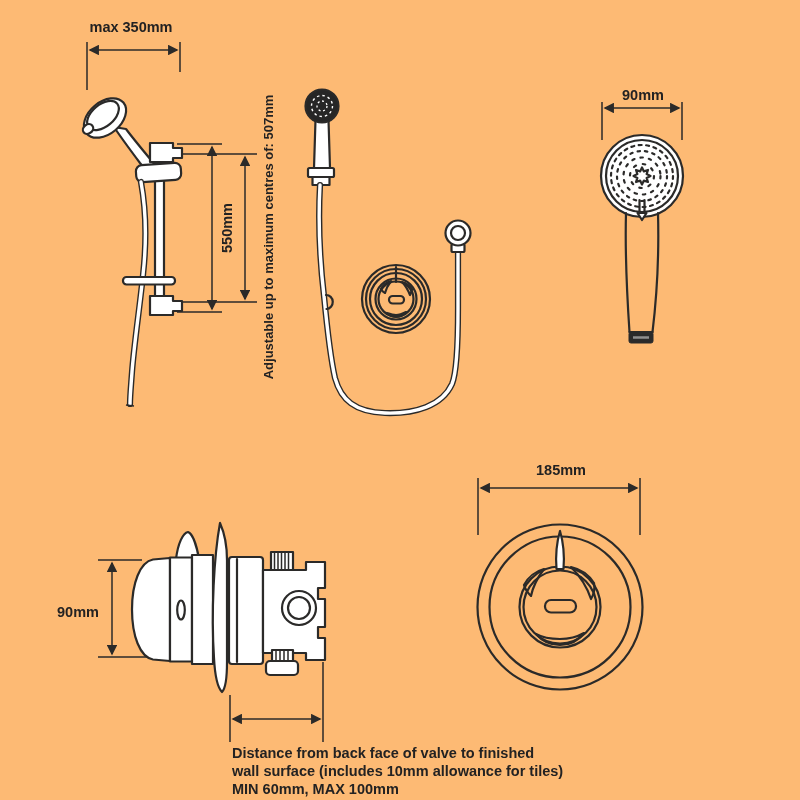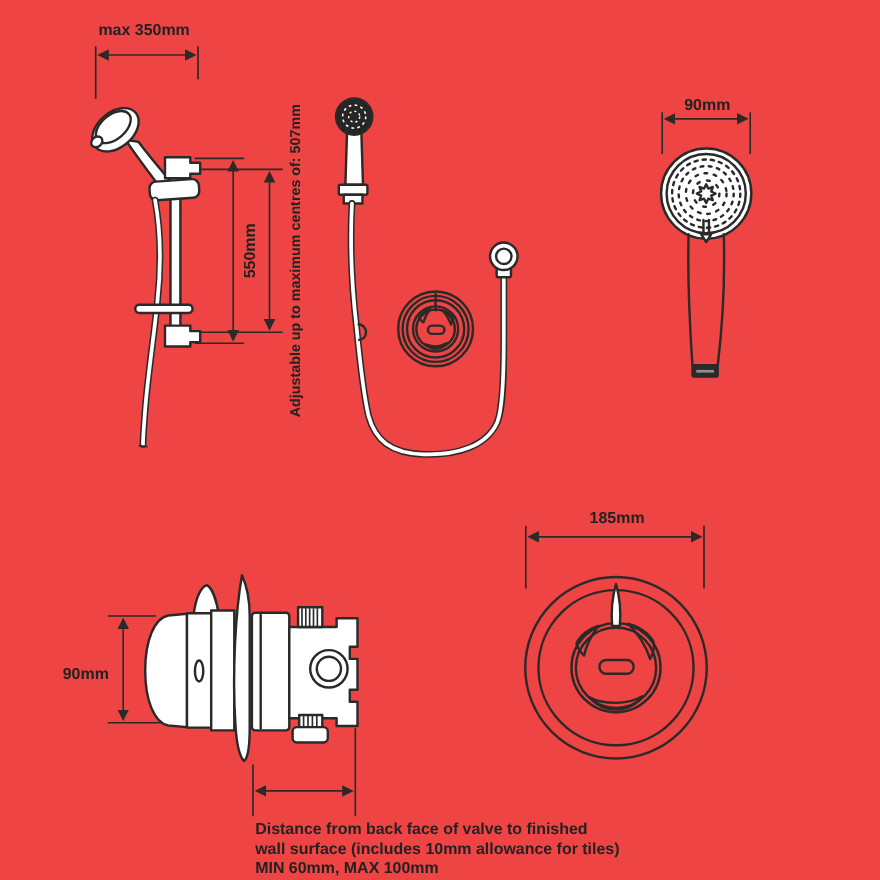--- a/index.html
+++ b/index.html
@@ -1,16 +1,16 @@
 <!DOCTYPE html>
 <html><head>
 <meta charset="utf-8">
 <style>
   html,body{margin:0;padding:0;background:#ffffff;}
-  .page{position:relative;width:800px;height:800px;background:#ef4444;overflow:hidden;
+  .page{position:relative;width:800px;height:800px;background:#fdba74;overflow:hidden;
         font-family:"Liberation Sans",sans-serif;}
   .page svg{position:absolute;left:0;top:0;}
   .lbl{font-family:"Liberation Sans",sans-serif;font-weight:600;fill:#232222;}
   .s  {stroke:#2b2a29;fill:none;stroke-width:2.2;stroke-linecap:round;stroke-linejoin:round;}
   .sf {stroke:#2b2a29;fill:#ffffff;stroke-width:2.2;stroke-linejoin:round;}
   .dim{stroke:#2b2a29;fill:none;stroke-width:1.5;}
   .hose-o{stroke:#2b2a29;stroke-width:6.2;fill:none;stroke-linecap:round;}
   .hose-i{stroke:#ffffff;stroke-width:3.4;fill:none;stroke-linecap:round;}
 </style>
 </head>

